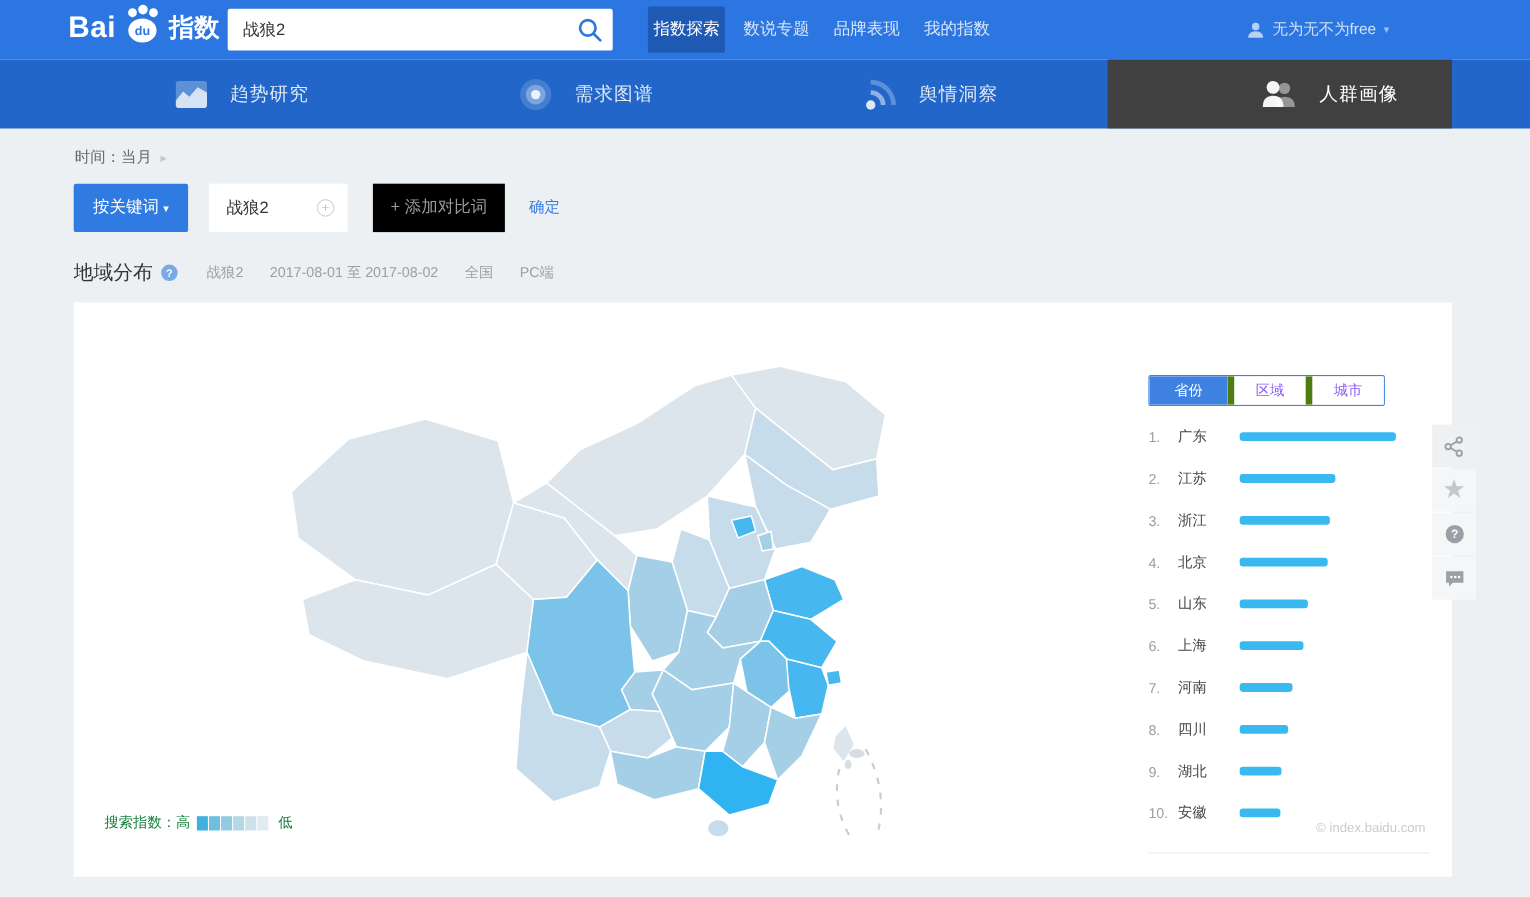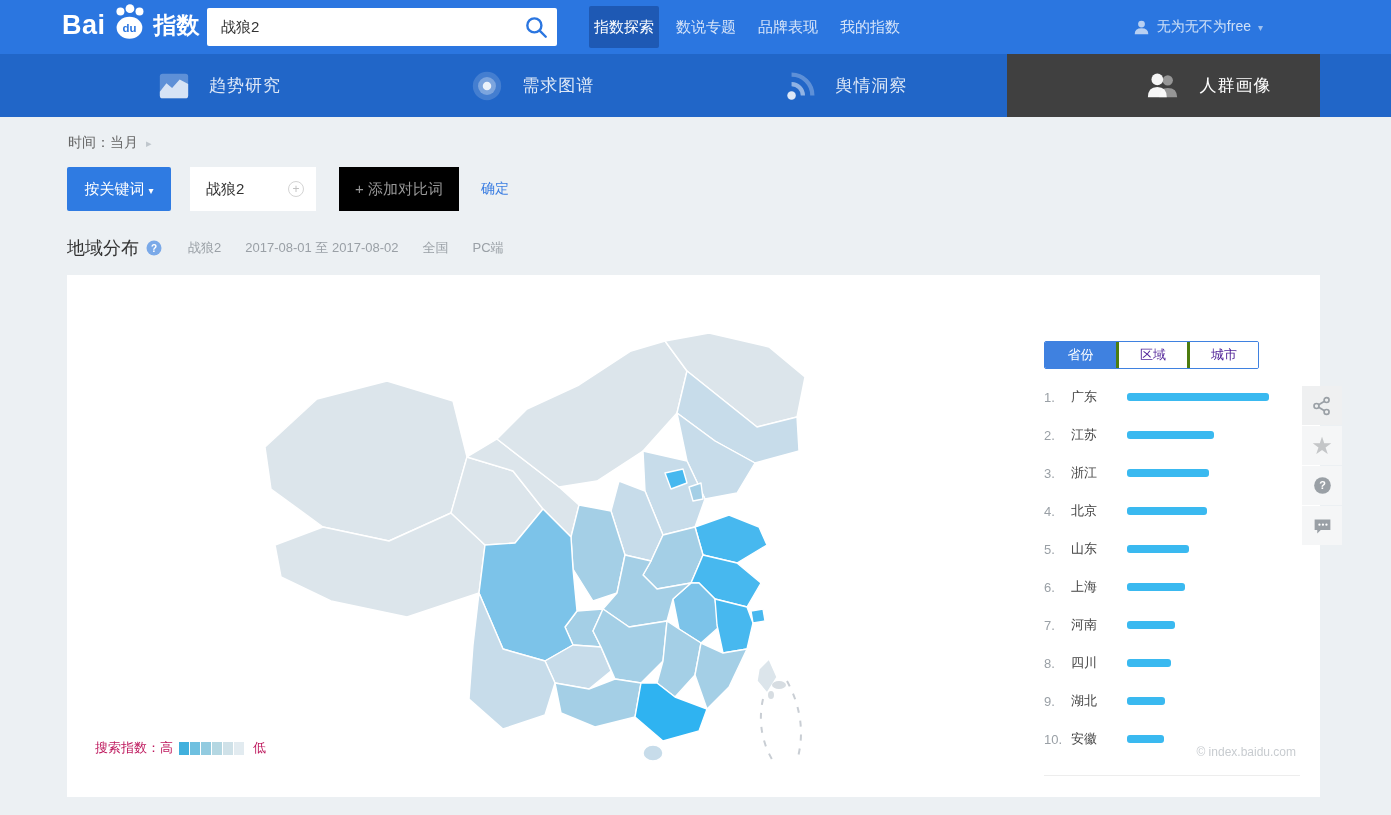--- a/index.html
+++ b/index.html
@@ -48,35 +48,35 @@
   .sec-meta { font-size:13px; color:#9aa0a6; margin-left:26px; }
   .sec-meta + .sec-meta { margin-left:24px; }
 
   
   .card { position:absolute; left:67px; top:158px; width:1253px; height:522px; background:#fff; }
 
   .map-svg { position:absolute; left:190px; top:54px; }
   .map-svg polygon, .map-svg ellipse.prov { stroke:#fff; stroke-width:1.4; stroke-linejoin:round; cursor:pointer; }
 
   .tabs { position:absolute; left:977px; top:66px; display:flex; border:1px solid #3f81e0; border-radius:2px; overflow:hidden; }
-  .tab { width:71px; height:26px; line-height:26px; text-align:center; font-size:13px; color:#4c1d95; background:#fff; cursor:pointer; border-left:3px solid #4d7c0f; }
+  .tab { width:71px; height:26px; line-height:26px; text-align:center; font-size:13px; color:#8b5cf6; background:#fff; cursor:pointer; border-left:6px solid #4d7c0f; }
   .tab:first-child { border-left:none; }
   .tab.active { background:#3f81e0; color:#fff; }
 
   .rank-list { position:absolute; left:977px; top:103px; width:256px; }
   .rank-row { height:38px; display:flex; align-items:center; }
   .rk { width:27px; font-size:13px; color:#9aa0a6; }
   .nm { width:56px; font-size:13px; color:#444; }
   .barwrap { flex:1; height:8px; position:relative; }
   .bar { display:block; height:8px; border-radius:3px; background:#3ab9f0; width:0; }
 
   .list-divider { position:absolute; left:977px; top:500px; width:256px; border-top:1px solid #ededed; }
   .watermark { position:absolute; right:24px; top:470px; font-size:12px; color:#c8ccd0; }
 
-  .map-legend { position:absolute; left:28px; top:464px; display:flex; align-items:center; font-size:13px; color:#be185d; }
+  .map-legend { position:absolute; left:28px; top:464px; display:flex; align-items:center; font-size:13px; color:#15803d; }
   .swatches { display:flex; margin:0 8px 0 6px; }
   .swatches .sw { width:10px; height:13px; margin-right:1px; }
 
   
   .side-tools { position:absolute; left:1302px; top:386px; width:40px; }
   .tool { width:40px; height:39px; background:#f5f6f7; display:flex; align-items:center; justify-content:center; cursor:pointer; margin-bottom:1px; }
   .tool:first-child { background:#eff0f1; }
   .tool .star { font-size:24px; color:#c4c6c8; line-height:1; }
 </style>
 </head>

